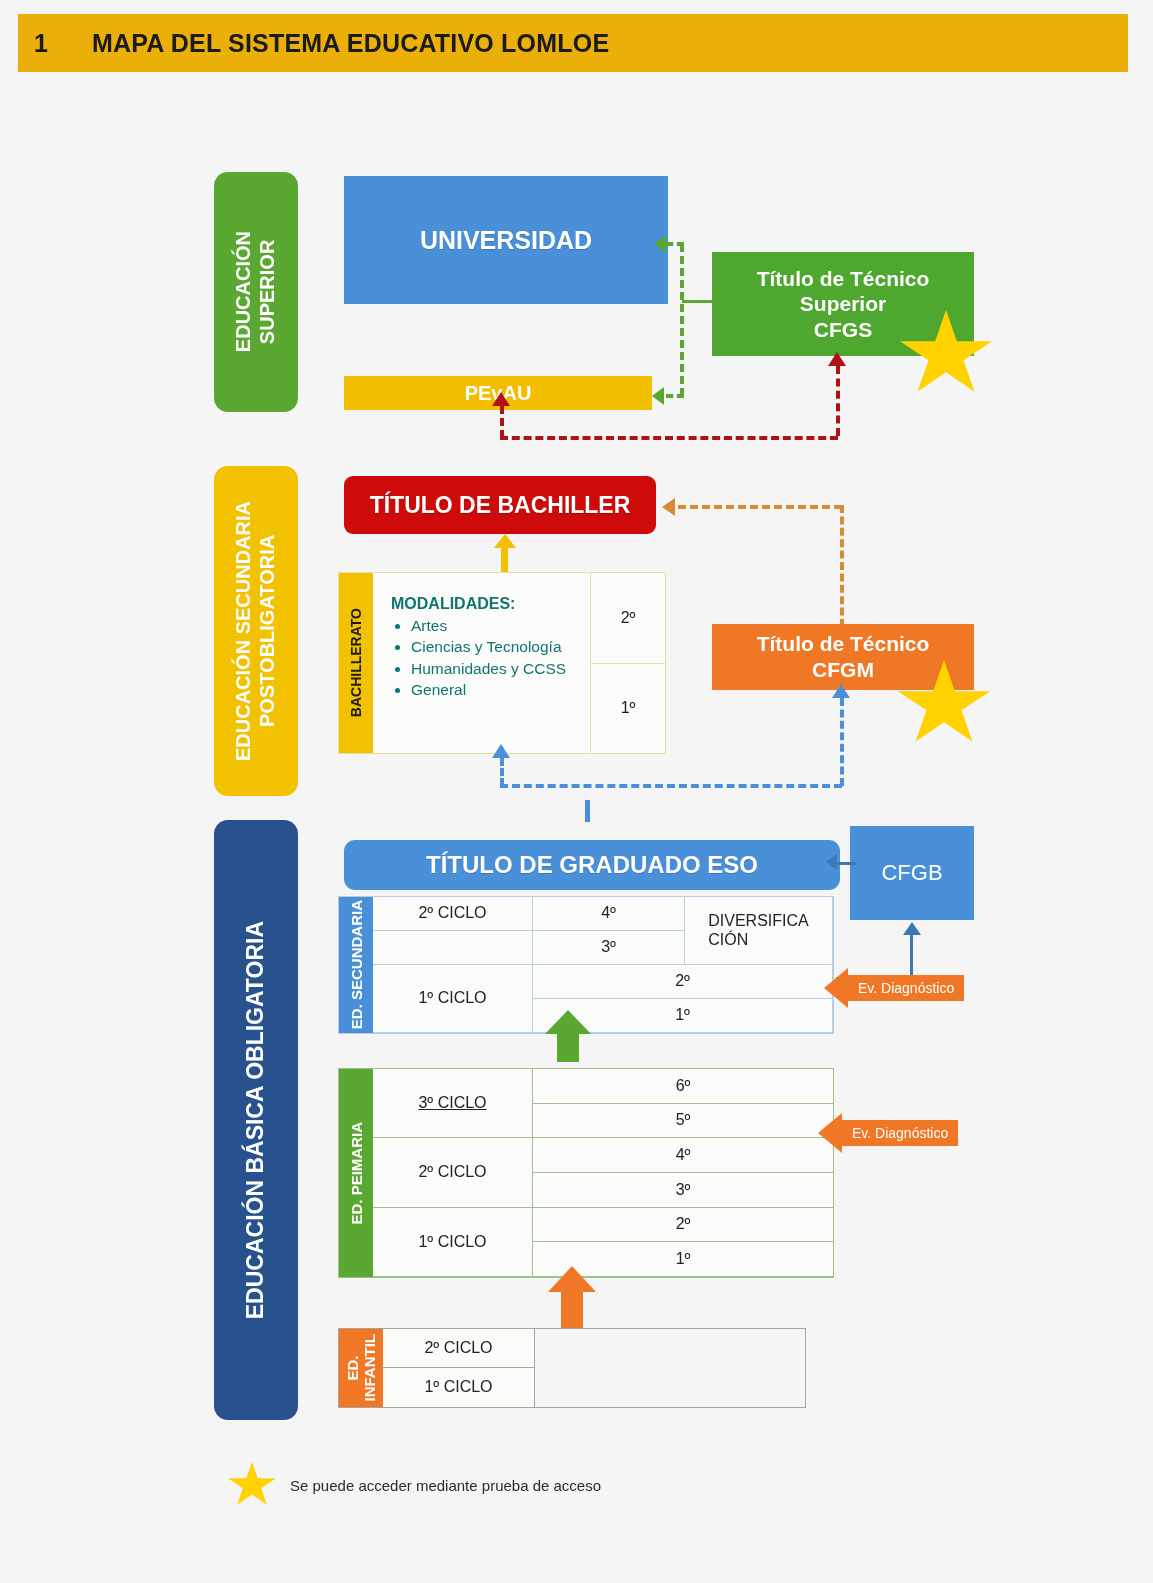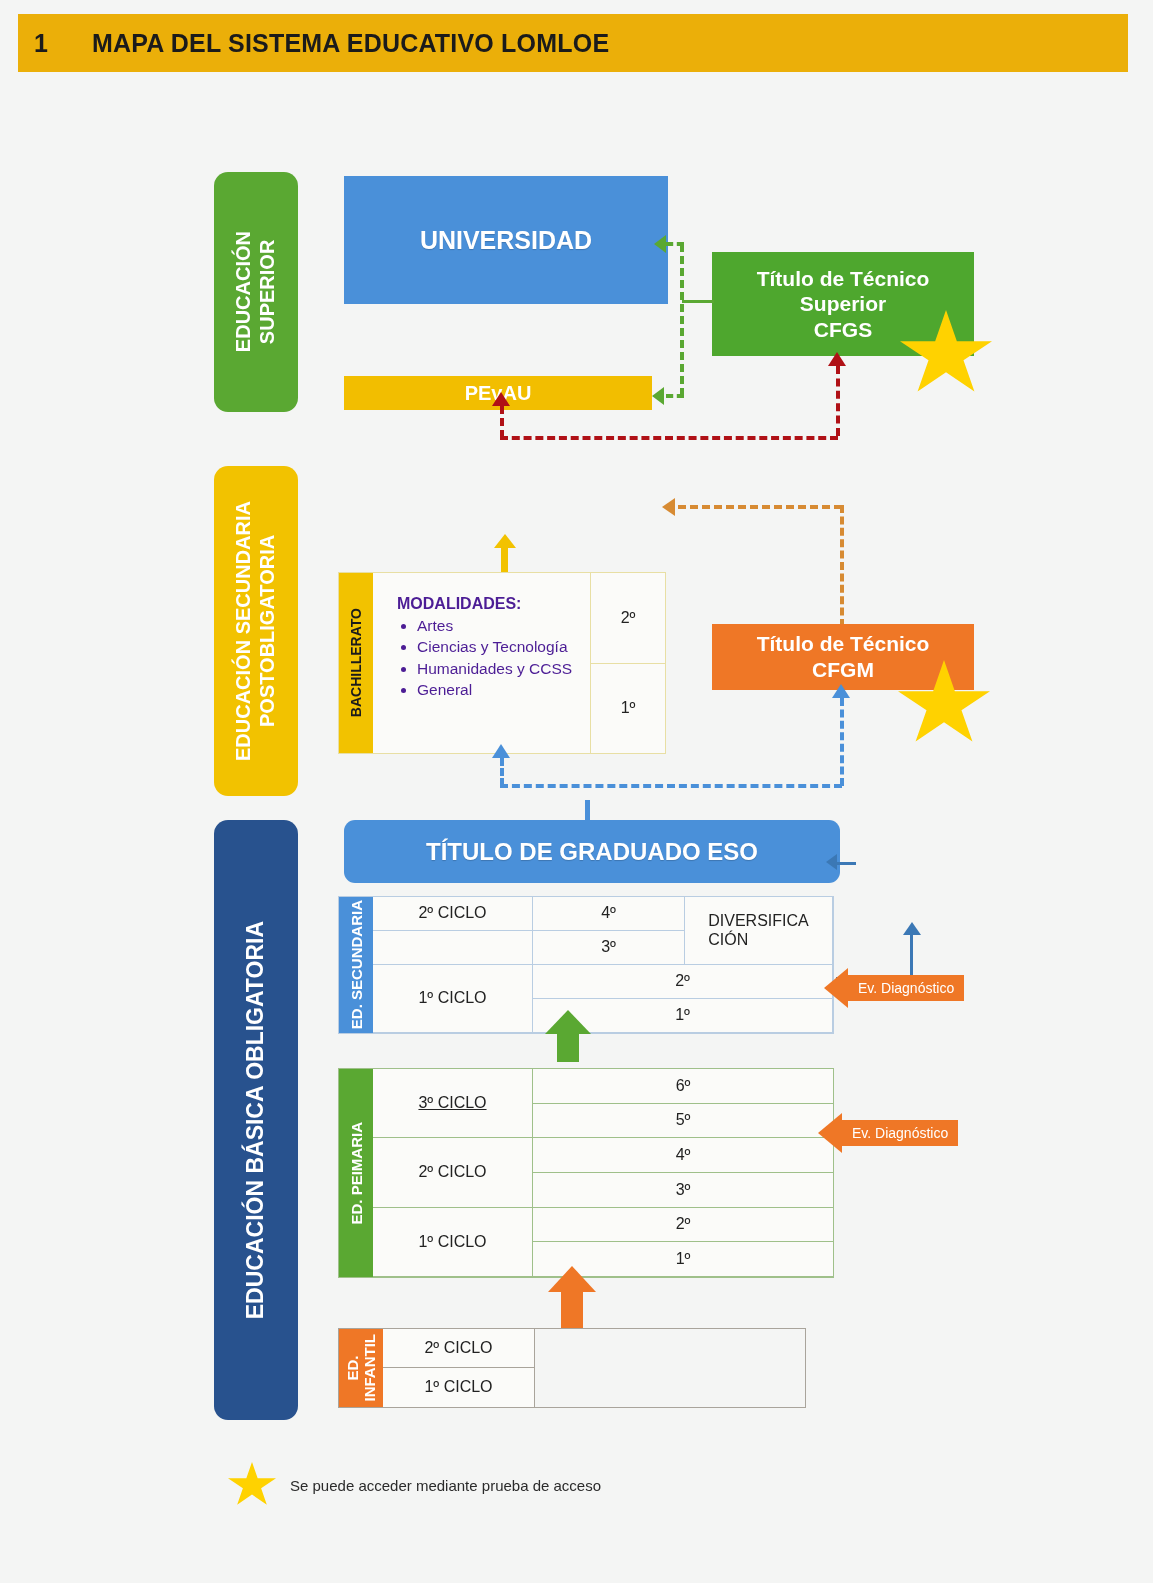--- a/index.html
+++ b/index.html
@@ -75,21 +75,21 @@
   #box-bachiller {
     left: 344px; top: 476px; width: 312px; height: 58px;
     background: #ce0a0a; font-size: 23px; border-radius: 9px;
     text-shadow: 0 1px 1px rgba(0,0,0,.2);
   }
   #box-cfgm {
     left: 712px; top: 624px; width: 262px; height: 66px;
     background: #ef7726; font-size: 21px;
   }
   #box-eso {
-    left: 344px; top: 820px; width: 496px; height: 63px;
+    left: 344px; top: 840px; width: 496px; height: 50px;
     background: #4a90d9; font-size: 24px; border-radius: 11px;
     text-shadow: 0 1px 1px rgba(0,0,0,.18);
   }
   #box-cfgb {
     left: 850px; top: 826px; width: 124px; height: 94px;
     background: #4a90d9; font-size: 22px; font-weight: normal;
   }
 
   
   .tbl { position: absolute; display: flex; }
@@ -107,21 +107,21 @@
   }
 
   
   #tbl-bach { left: 338px; top: 572px; width: 328px; height: 182px;
     border: 1px solid #e8dfa4; background:#fbfbf9; }
   #tbl-bach .side { width: 34px; background: #f2c200; color:#1b1b1b; font-size: 14px; }
   #bach-body {
     flex: 1; display:flex;
   }
   #bach-modal {
-    flex: 1; padding: 22px 0 0 24px; font-size: 15.5px; color: #4c1d95;
+    flex: 1; padding: 22px 0 0 18px; font-size: 15.5px; color: #0f766e;
     background:#fbfbf9; border-right:1px solid #e8dfa4;
   }
   #bach-modal .mtitle { font-weight: bold; font-size: 16px; margin-bottom: 3px; }
   #bach-modal ul { margin: 0; padding-left: 20px; }
   #bach-modal li { margin: 2px 0; line-height: 1.25; }
   #bach-years { width: 74px; display: flex; flex-direction: column; }
   #bach-years .cell { flex:1; }
   #bach-years .cell + .cell { border-top: 1px solid #e8dfa4; }
 
   
@@ -235,20 +235,23 @@
   <div class="arrow ar-left" style="left:654px; top:235px; border-right:12px solid #5aa832;"></div>
   <div class="line dash-h" style="left:666px; top:394px; width:18px; border-color:#5aa832;"></div>
   <div class="arrow ar-left" style="left:652px; top:387px; border-right:12px solid #5aa832;"></div>
 
   <div class="line dash-v" style="left:836px; top:366px; height:70px; border-color:#b01116;"></div>
   <div class="arrow ar-up" style="left:828px; top:352px; border-bottom:14px solid #b01116;"></div>
   <div class="line dash-h" style="left:500px; top:436px; width:338px; border-color:#b01116;"></div>
   <div class="line dash-v" style="left:500px; top:406px; height:32px; border-color:#b01116;"></div>
   <div class="arrow ar-up" style="left:492px; top:392px; border-bottom:14px solid #b01116;"></div>
 
+  <div class="box" id="box-bachiller">
+    <span>TÍTULO DE BACHILLER</span>
+  </div>
 
   <div class="line dash-h" style="left:678px; top:505px; width:164px; border-color:#d78b33;"></div>
   <div class="line dash-v" style="left:840px; top:505px; height:122px; border-color:#d78b33;"></div>
   <div class="arrow ar-left" style="left:662px; top:498px; border-right:13px solid #d78b33;"></div>
 
   <div class="line solid-v" style="left:501px; top:540px; height:34px; width:7px; background:#f2c200;"></div>
   <div class="arrow ar-up" style="left:494px; top:534px; border-left-width:11px; border-right-width:11px; border-bottom:14px solid #f2c200;"></div>
 
   <div class="tbl" id="tbl-bach">
     <div class="side">
@@ -280,20 +283,23 @@
   <div class="line solid-v" style="left:585px; top:800px; height:22px; width:5px; background:#4a90d9;"></div>
   <div class="line dash-h" style="left:500px; top:784px; width:342px; border-color:#4a90d9;"></div>
   <div class="line dash-v" style="left:840px; top:698px; height:88px; border-color:#4a90d9;"></div>
   <div class="arrow ar-up" style="left:832px; top:684px; border-bottom:14px solid #4a90d9;"></div>
   <div class="line dash-v" style="left:500px; top:758px; height:28px; border-color:#4a90d9;"></div>
   <div class="arrow ar-up" style="left:492px; top:744px; border-bottom:14px solid #4a90d9;"></div>
 
   <div class="box" id="box-eso">
     <span>TÍTULO DE GRADUADO ESO</span>
   </div>
+  <div class="box" id="box-cfgb">
+    <span>CFGB</span>
+  </div>
 
   <div class="line solid-h" style="left:836px; top:862px; width:20px; background:#3b78b5;"></div>
   <div class="arrow" style="left:826px; top:854px; border-top:8px solid transparent; border-bottom:8px solid transparent; border-right:11px solid #3b78b5;"></div>
 
   <div class="line solid-v" style="left:910px; top:934px; height:46px; background:#3b78b5;"></div>
   <div class="line solid-h" style="left:836px; top:977px; width:76px; background:#3b78b5;"></div>
   <div class="arrow ar-up" style="left:903px; top:922px; border-bottom:13px solid #3b78b5;"></div>
 
   <div class="tbl" id="tbl-eso">
     <div class="side">

